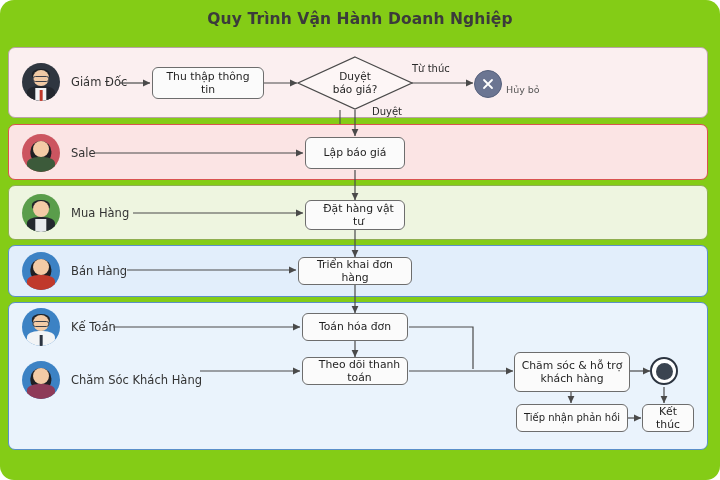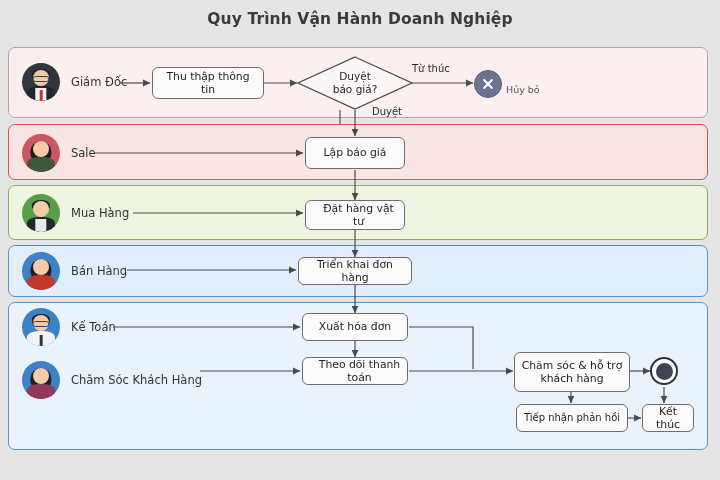--- a/index.html
+++ b/index.html
@@ -9,21 +9,22 @@
   body {
     width: 720px; height: 480px;
     font-family: "DejaVu Sans", "Liberation Sans", sans-serif;
     position: relative;
     overflow: hidden;
   }
   #stage {
     position: relative;
     width: 720px;
     height: 480px;
-    background: #e5e5e5;
+    background: #84cc16;
+    border-radius: 14px;
   }
   #title {
     position: absolute;
     left: 0; top: 10px;
     width: 720px;
     text-align: center;
     font-size: 15.5px;
     font-weight: bold;
     color: #3b3b3b;
     letter-spacing: 0.1px;
@@ -326,21 +327,21 @@
     </svg>
   </div>
   <div class="edge-label" style="left:506px; top:84px; font-size:9.5px; color:#555;">Hủy bỏ</div>
 
   <div class="node" style="left:305px; top:137px; width:100px; height:32px;">Lập báo giá</div>
 
   <div class="node" style="left:305px; top:200px; width:100px; height:30px;padding-left:12px;">Đặt hàng vật tư</div>
 
   <div class="node" style="left:298px; top:257px; width:114px; height:28px;">Triển khai đơn hàng</div>
 
-  <div class="node" style="left:302px; top:313px; width:106px; height:28px;">Xuất hóa đơn</div>
+  <div class="node" style="left:302px; top:313px; width:106px; height:28px;">Toán hóa đơn</div>
 
   <div class="node" style="left:302px; top:357px; width:106px; height:28px;padding-left:14px;">Theo dõi thanh toán</div>
 
   <div class="node" style="left:514px; top:352px; width:116px; height:40px; flex-direction:column;">
     <span>Chăm sóc &amp; hỗ trợ</span>
     <span>khách hàng</span>
   </div>
 
   <div class="circle-end" style="left:650px; top:357px;">
     <i></i>

